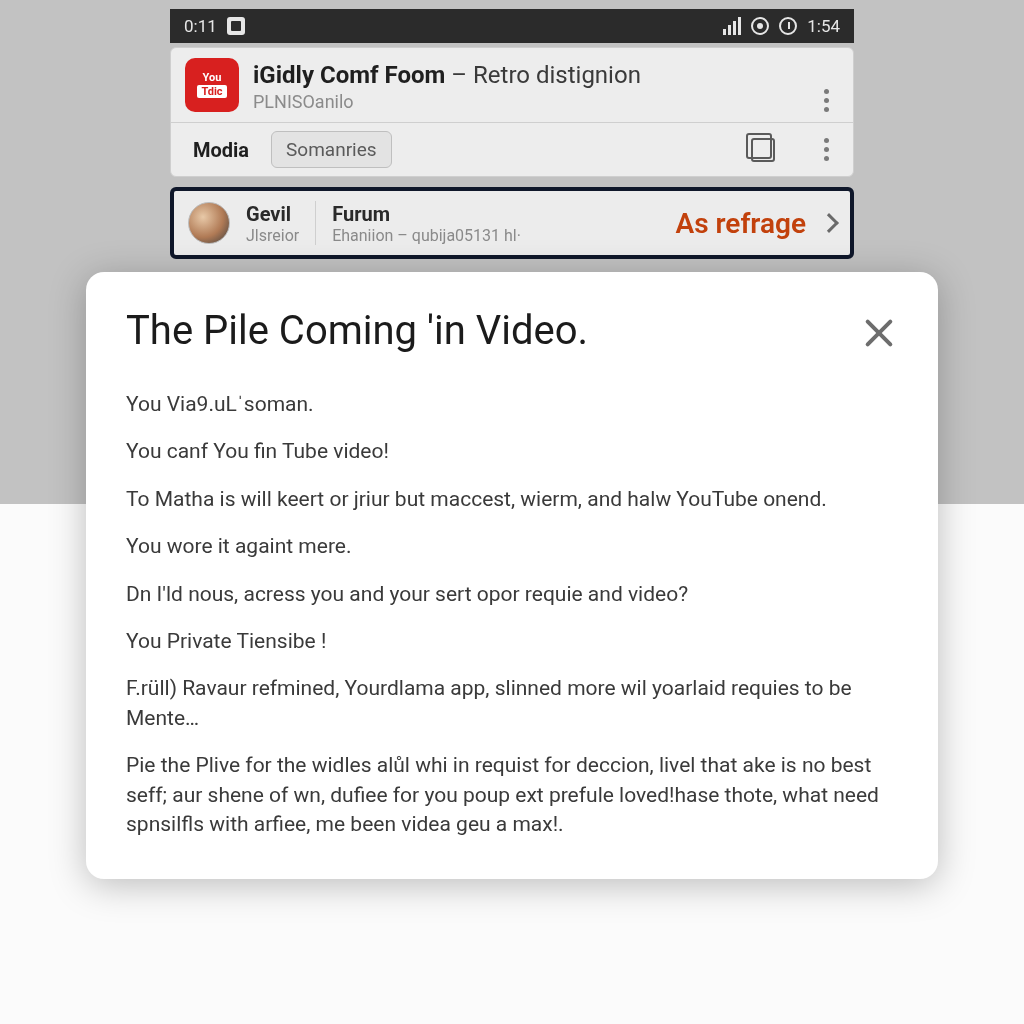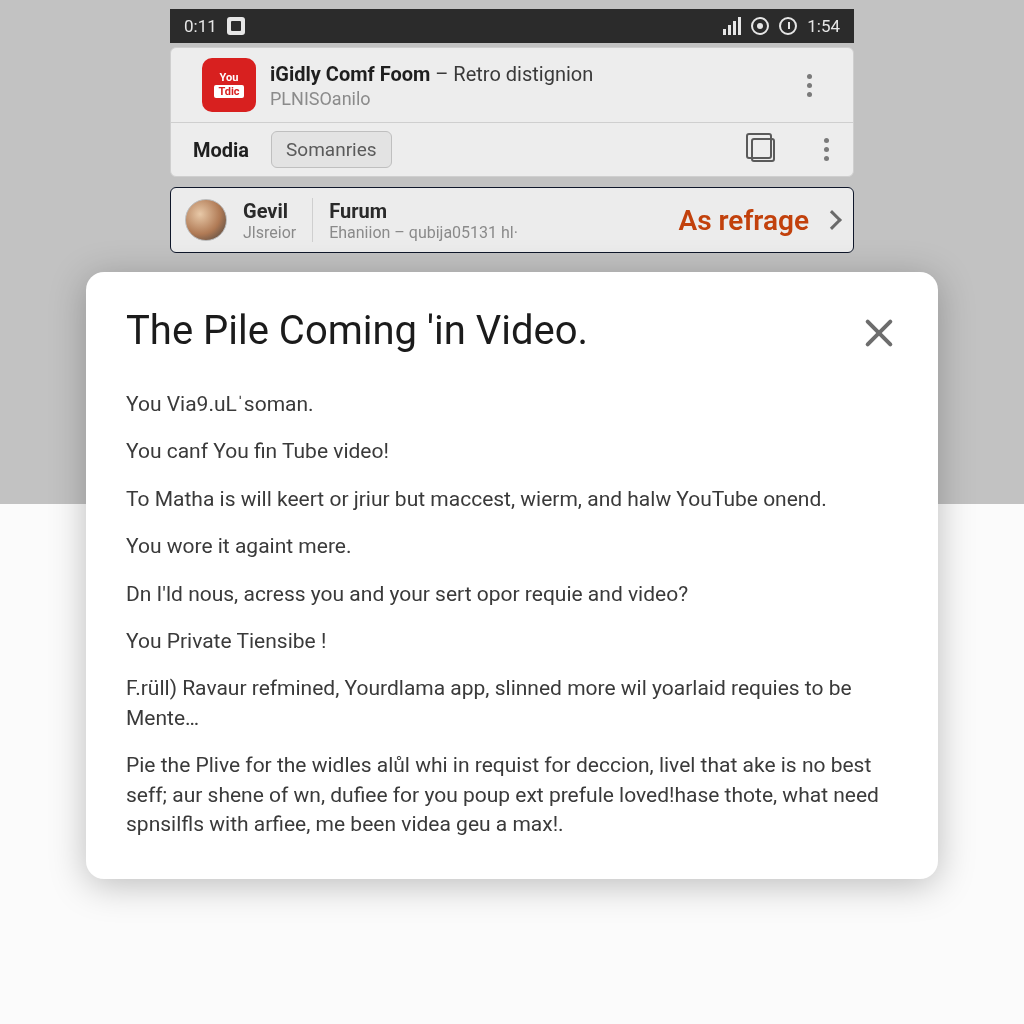--- a/index.html
+++ b/index.html
@@ -12,39 +12,39 @@
   .phone-frame { position:absolute; top:9px; left:170px; width:684px; }
 
   
   .statusbar { height:34px; background:#2b2b2b; color:#e6e6e6; display:flex; align-items:center; justify-content:space-between; padding:0 14px; font-size:17px; }
   .statusbar .left, .statusbar .right { display:flex; align-items:center; gap:10px; }
   .sb-square { width:18px; height:18px; border-radius:3px; background:#e6e6e6; position:relative; }
   .sb-square::after { content:""; position:absolute; inset:4px; background:#2b2b2b; border-radius:1px; }
 
   
   .header-card { background:#ededed; border:1px solid #cfcfcf; border-radius:6px; margin-top:4px; overflow:hidden; }
-  .header-row1 { display:flex; align-items:center; padding:10px 31px; gap:14px; }
+  .header-row1 { display:flex; align-items:flex-end; padding:10px 14px; gap:14px; }
   .app-logo { width:54px; height:54px; border-radius:10px; background:#d8201f; display:flex; flex-direction:column; align-items:center; justify-content:center; color:#fff; font-weight:700; font-size:11px; line-height:1; }
   .app-logo .l2 { background:#fff; color:#d8201f; padding:1px 4px; border-radius:2px; margin-top:2px; font-size:11px; }
   .header-titles { flex:1; display:flex; flex-direction:column; gap:2px; }
-  .header-titleline { font-size:20px; color:#3a3a3a; font-weight:400; }
+  .header-titleline { font-size:24px; color:#3a3a3a; font-weight:400; }
   .header-titleline b { font-weight:700; color:#1f1f1f; }
   .header-sub { font-size:18px; color:#8b8b8b; }
   .vdots { width:26px; display:flex; flex-direction:column; align-items:center; gap:4px; }
   .vdots span { width:5px; height:5px; border-radius:50%; background:#7a7a7a; display:block; }
 
   .header-row2 { display:flex; align-items:center; border-top:1px solid #cfcfcf; padding:8px 14px; gap:14px; }
   .tab-modia { font-size:20px; font-weight:700; color:#1f1f1f; padding:6px 8px; }
   .chip { font-size:19px; color:#5a5a5a; padding:6px 14px; border:1px solid #bfbfbf; border-radius:6px; background:#e3e3e3; }
   .row2-spacer { flex:1; }
   .copy-icon { width:24px; height:24px; border:2px solid #5a5a5a; border-radius:3px; position:relative; }
   .copy-icon::before { content:""; position:absolute; top:-7px; left:-7px; width:22px; height:22px; border:2px solid #5a5a5a; border-radius:3px; background:transparent; }
 
   
-  .list-row { display:flex; align-items:center; background:#ececec; border:1px solid #0f172a; border-radius:6px; margin-top:10px; padding:10px 14px; gap:16px; }
+  .list-row { display:flex; align-items:center; background:#ececec; border:4px solid #0f172a; border-radius:6px; margin-top:10px; padding:10px 14px; gap:16px; }
   .avatar-wrap { display:flex; flex-direction:column; align-items:flex-start; }
   .avatar { width:42px; height:42px; border-radius:50%; background:radial-gradient(circle at 35% 35%, #e8c9a8 0%, #b07a55 55%, #3d3d3d 100%); border:1px solid #bbb; }
   .list-col { display:flex; flex-direction:column; gap:0px; }
   .list-col .top { font-size:20px; font-weight:700; color:#2a2a2a; }
   .list-col .bot { font-size:16px; color:#8a8a8a; }
   .col-sep { width:1px; height:44px; background:#cfcfcf; }
   .list-spacer { flex:1; }
   .as-ref { font-size:28px; font-weight:600; color:#c2410c; }
   .chevron-right { width:14px; height:14px; border-top:3px solid #6a6a6a; border-right:3px solid #6a6a6a; transform:rotate(45deg); }
 

